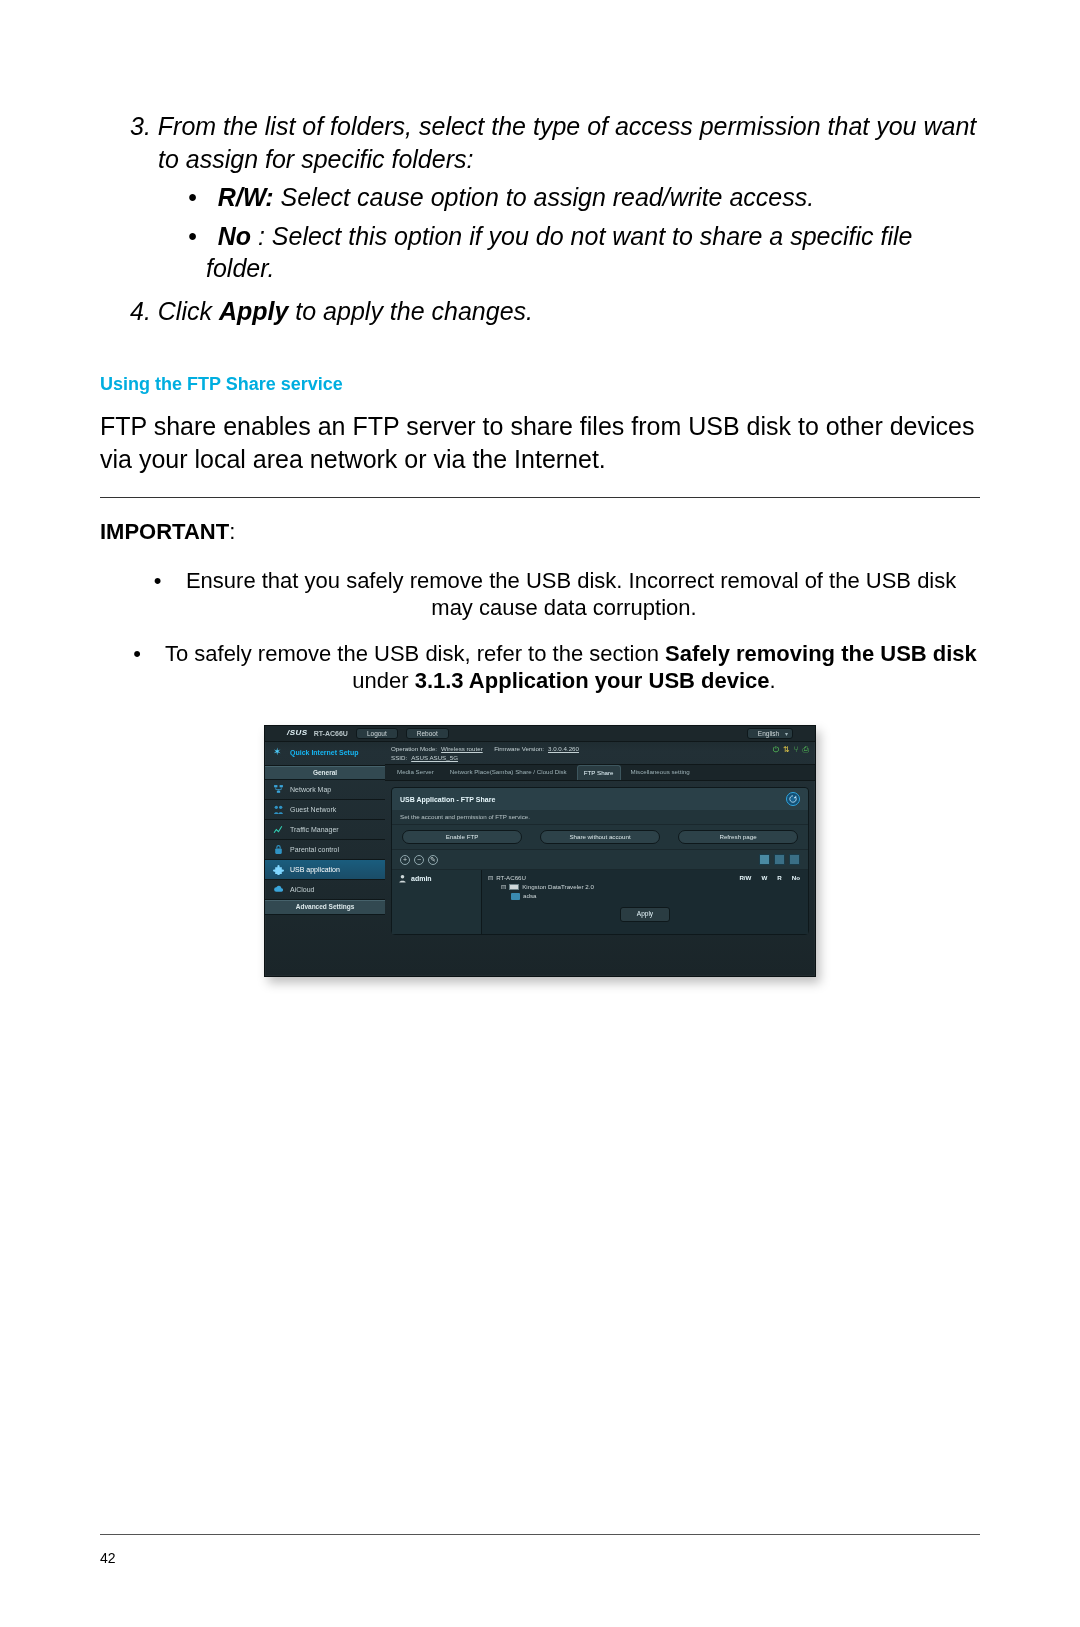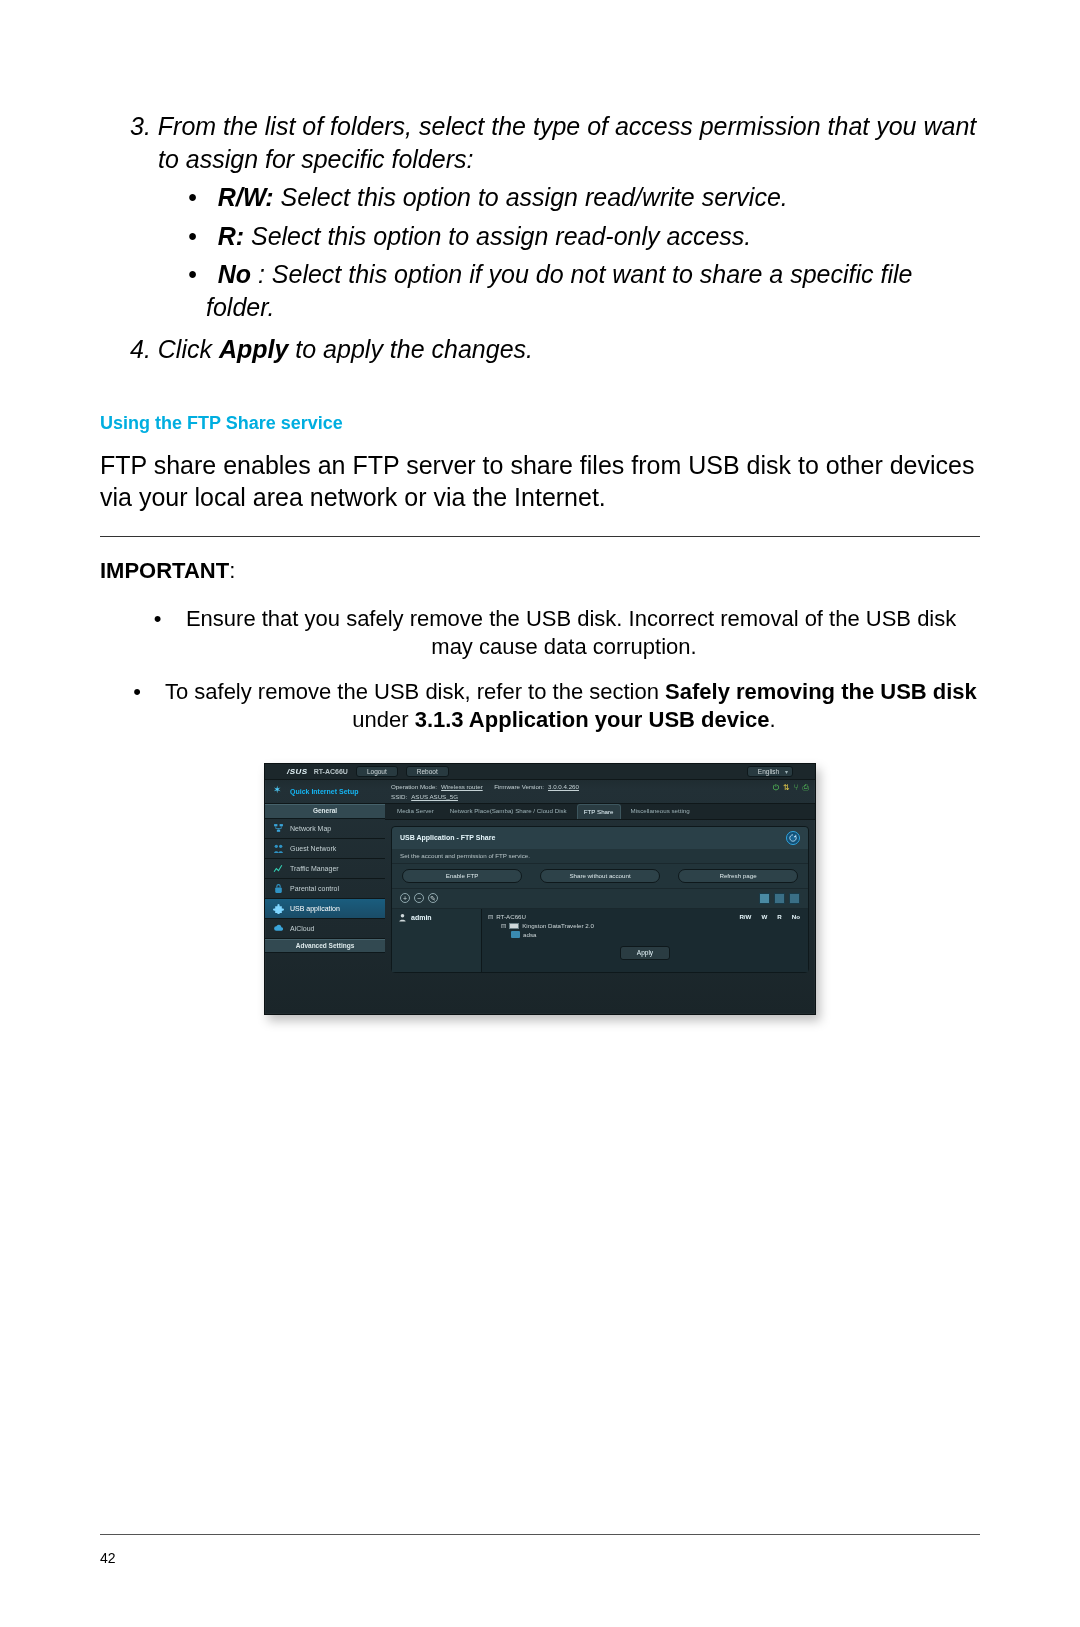--- a/index.html
+++ b/index.html
@@ -326,27 +326,21 @@
 
 <ol class="main-list">
   <li>
     <span class="num">3.</span>
     <span>From the list of folders, select the type of access permission that you want to assign for specific folders:</span>
     <ul class="sub-list">
       <li>
         <span class="bullet">•</span>
         <span>&nbsp;</span>
         <span class="bold">R/W:</span>
-        <span>  Select this option to assign read/write service.</span>
-      </li>
-      <li>
-        <span class="bullet">•</span>
-        <span>&nbsp;</span>
-        <span class="bold">R:</span>
-        <span>  Select this option to assign read-only access.</span>
+        <span>  Select cause option to assign read/write access.</span>
       </li>
       <li>
         <span class="bullet">•</span>
         <span>&nbsp;</span>
         <span class="bold">No</span>
         <span>:   Select this option if you do not want to share a specific file folder.</span>
       </li>
     </ul>
   </li>
   <li>

